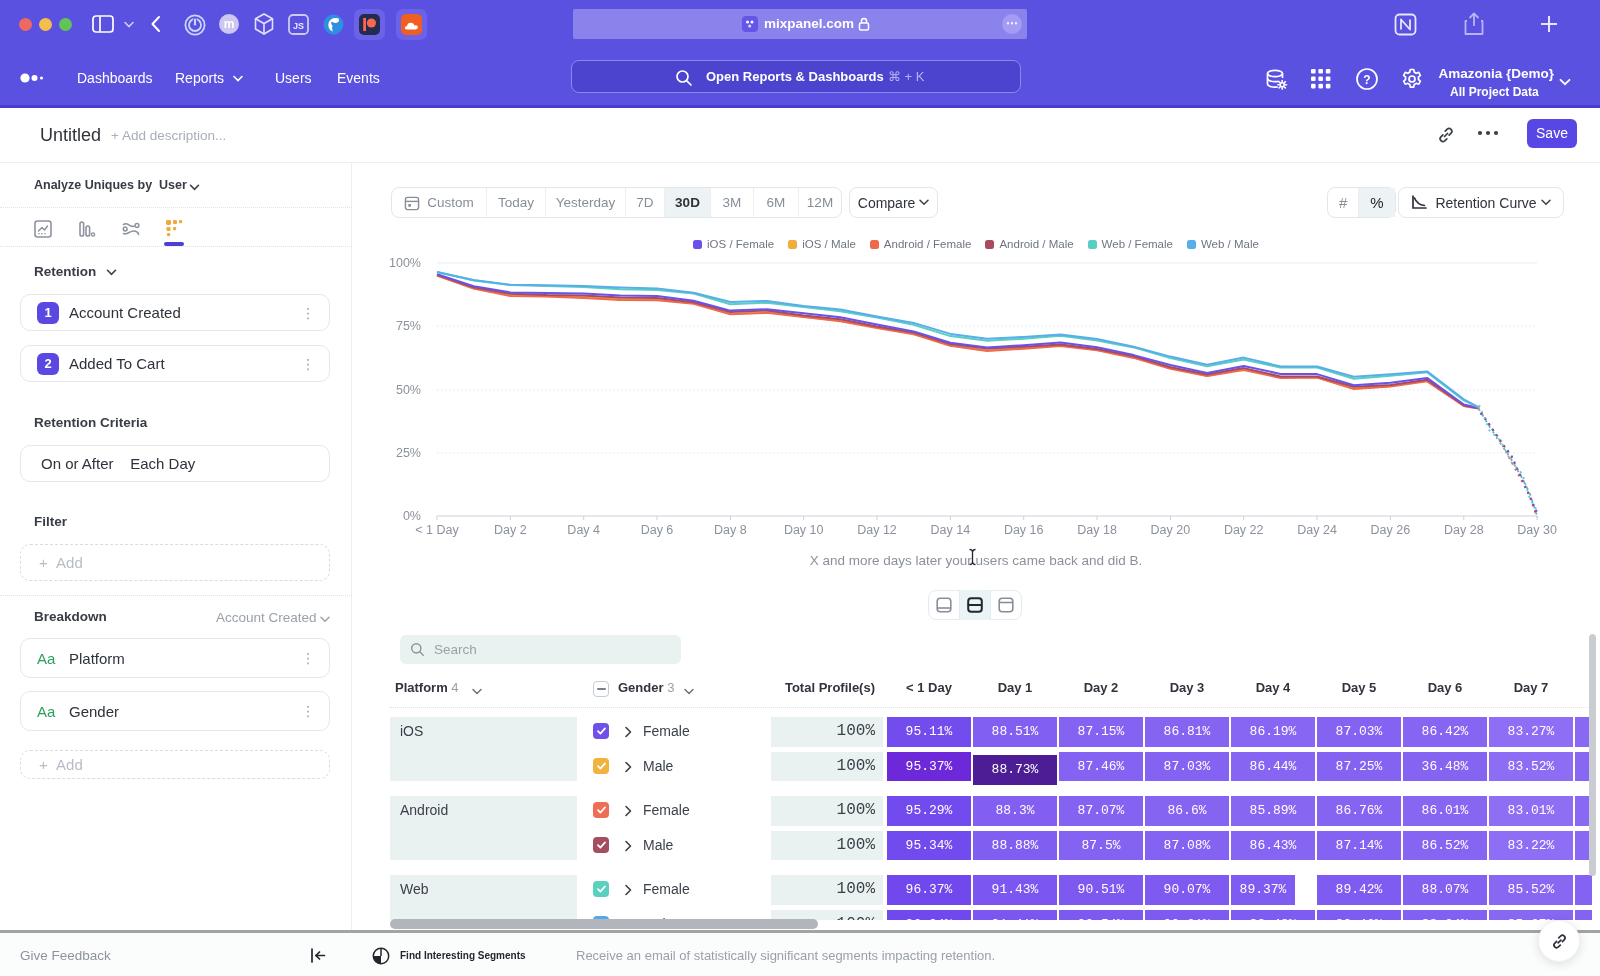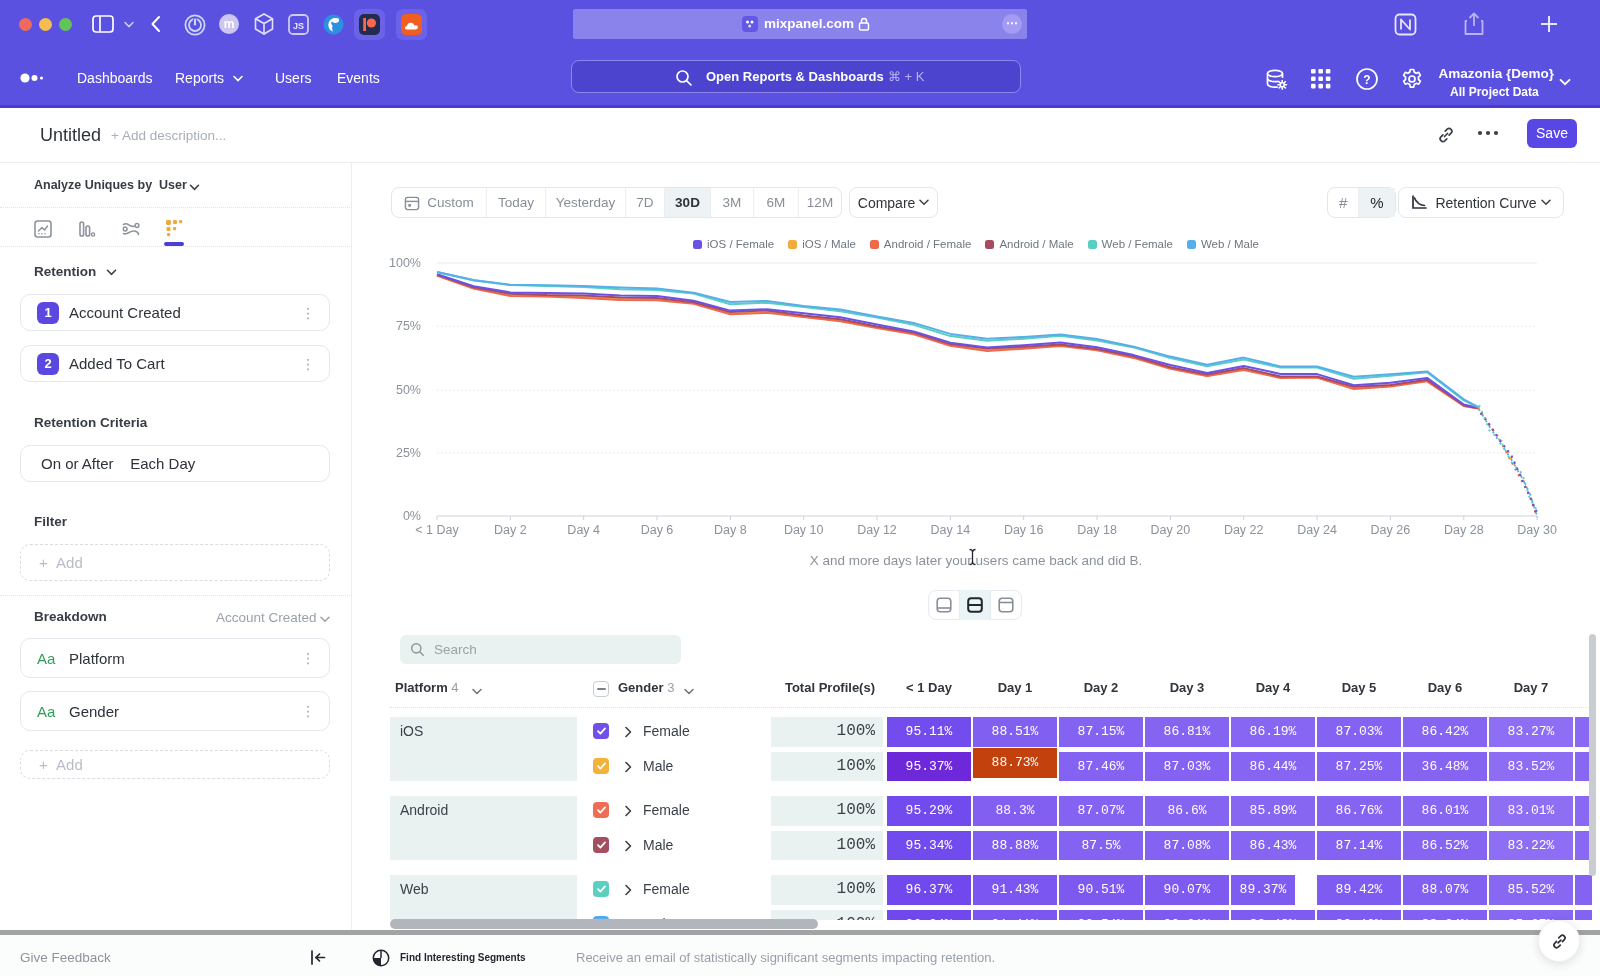--- a/index.html
+++ b/index.html
@@ -40,21 +40,21 @@
 .tint { background:#e9f2f0; }
 .thead { font-size:13px; font-weight:700; color:#30343d; }
 .cnt { color:#9aa0aa; font-weight:400; }
 .dhead { font-size:13px; font-weight:700; color:#30343d; text-align:center; }
 .cb { width:16px; height:16px; border-radius:4px; display:flex; align-items:center; justify-content:center; }
 .cbo { width:16px; height:16px; border-radius:4px; border:1.5px solid #c6ccd3; background:#fff; display:flex; align-items:center; justify-content:center; }
 .platlab { font-size:14px; color:#3a3f49; }
 .glab { font-size:14px; color:#3a3f49; }
 .dcell { font-size:13px; color:#fff; text-align:center; }
 
-#bottombar { position:absolute; left:0; top:930px; width:1600px; height:46px; background:#fbfcfc; border-top:5px solid #a3a3a3; }
+#bottombar { position:absolute; left:0; top:930px; width:1600px; height:46px; background:#fbfcfc; border-top:3px solid #a3a3a3; }
 #floatbtn { position:absolute; left:1538px; top:920px; width:42px; height:42px; border-radius:50%; background:#fff; border:1px solid #eef0f2; box-shadow:0 2px 10px rgba(40,45,60,.14); display:flex; align-items:center; justify-content:center; }
 .ic { position:absolute; }
 </style></head><body>
 <div id="app">
 
 <div id="chrome">
   <div class="tl" style="left:19px;background:#ee6a5f"></div>
   <div class="tl" style="left:39px;background:#f5bd4e"></div>
   <div class="tl" style="left:59px;background:#62c454"></div>
 
@@ -478,21 +478,21 @@
         <svg width="9" height="8" viewBox="0 0 9 8">
           <path d="M1 4.2 L3.4 6.6 L8 1.4" fill="none" stroke="#fff" stroke-width="1.7" stroke-linecap="round" stroke-linejoin="round"></path>
         </svg>
       </div>
       <svg style="position:absolute;left:272px;top:130.5px" width="8" height="12" viewBox="0 0 8 12">
         <path d="M2 1.5 L6.5 6 L2 10.5" fill="none" stroke="#3a3f49" stroke-width="1.6" stroke-linecap="round" stroke-linejoin="round"></path>
       </svg>
       <div class="glab" style="left:291px;top:121.5px;height:29.5px;line-height:29.5px">Male</div>
       <div class="tint mono" style="left:419px;top:121.5px;width:112px;height:29.5px;line-height:29.5px;text-align:right;padding-right:8px;box-sizing:border-box;color:#3a3f49">100%</div>
       <div class="dcell mono" style="left:535px;top:121.5px;width:84px;height:29.5px;line-height:29.5px;background:#6d28d9">95.37%</div>
-      <div class="dcell mono" style="left:621px;top:118px;width:84px;height:29.5px;line-height:29.5px;background:#c2410c">88.73%</div>
+      <div class="dcell mono" style="left:621px;top:125px;width:84px;height:29.5px;line-height:29.5px;background:#4c1d95">88.73%</div>
       <div class="dcell mono" style="left:707px;top:121.5px;width:84px;height:29.5px;line-height:29.5px;background:rgb(132,98,242)">87.46%</div>
       <div class="dcell mono" style="left:793px;top:121.5px;width:84px;height:29.5px;line-height:29.5px;background:rgb(133,99,242)">87.03%</div>
       <div class="dcell mono" style="left:879px;top:121.5px;width:84px;height:29.5px;line-height:29.5px;background:rgb(134,101,242)">86.44%</div>
       <div class="dcell mono" style="left:965px;top:121.5px;width:84px;height:29.5px;line-height:29.5px;background:rgb(132,99,242)">87.25%</div>
       <div class="dcell mono" style="left:1051px;top:121.5px;width:84px;height:29.5px;line-height:29.5px;background:rgb(134,100,242)">36.48%</div>
       <div class="dcell mono" style="left:1137px;top:121.5px;width:84px;height:29.5px;line-height:29.5px;background:rgb(140,109,243)">83.52%</div>
       <div class="dcell mono" style="left:1223px;top:121.5px;width:17px;height:29.5px;line-height:29.5px;background:rgb(136,104,243)"></div>
       <div class="tint" style="left:38px;top:166px;width:187px;height:64.0px"></div>
       <div class="platlab" style="left:48px;top:166px;height:29.5px;line-height:29.5px">Android</div>
       <div class="cb" style="left:241px;top:172px;background:#ef6d55">

